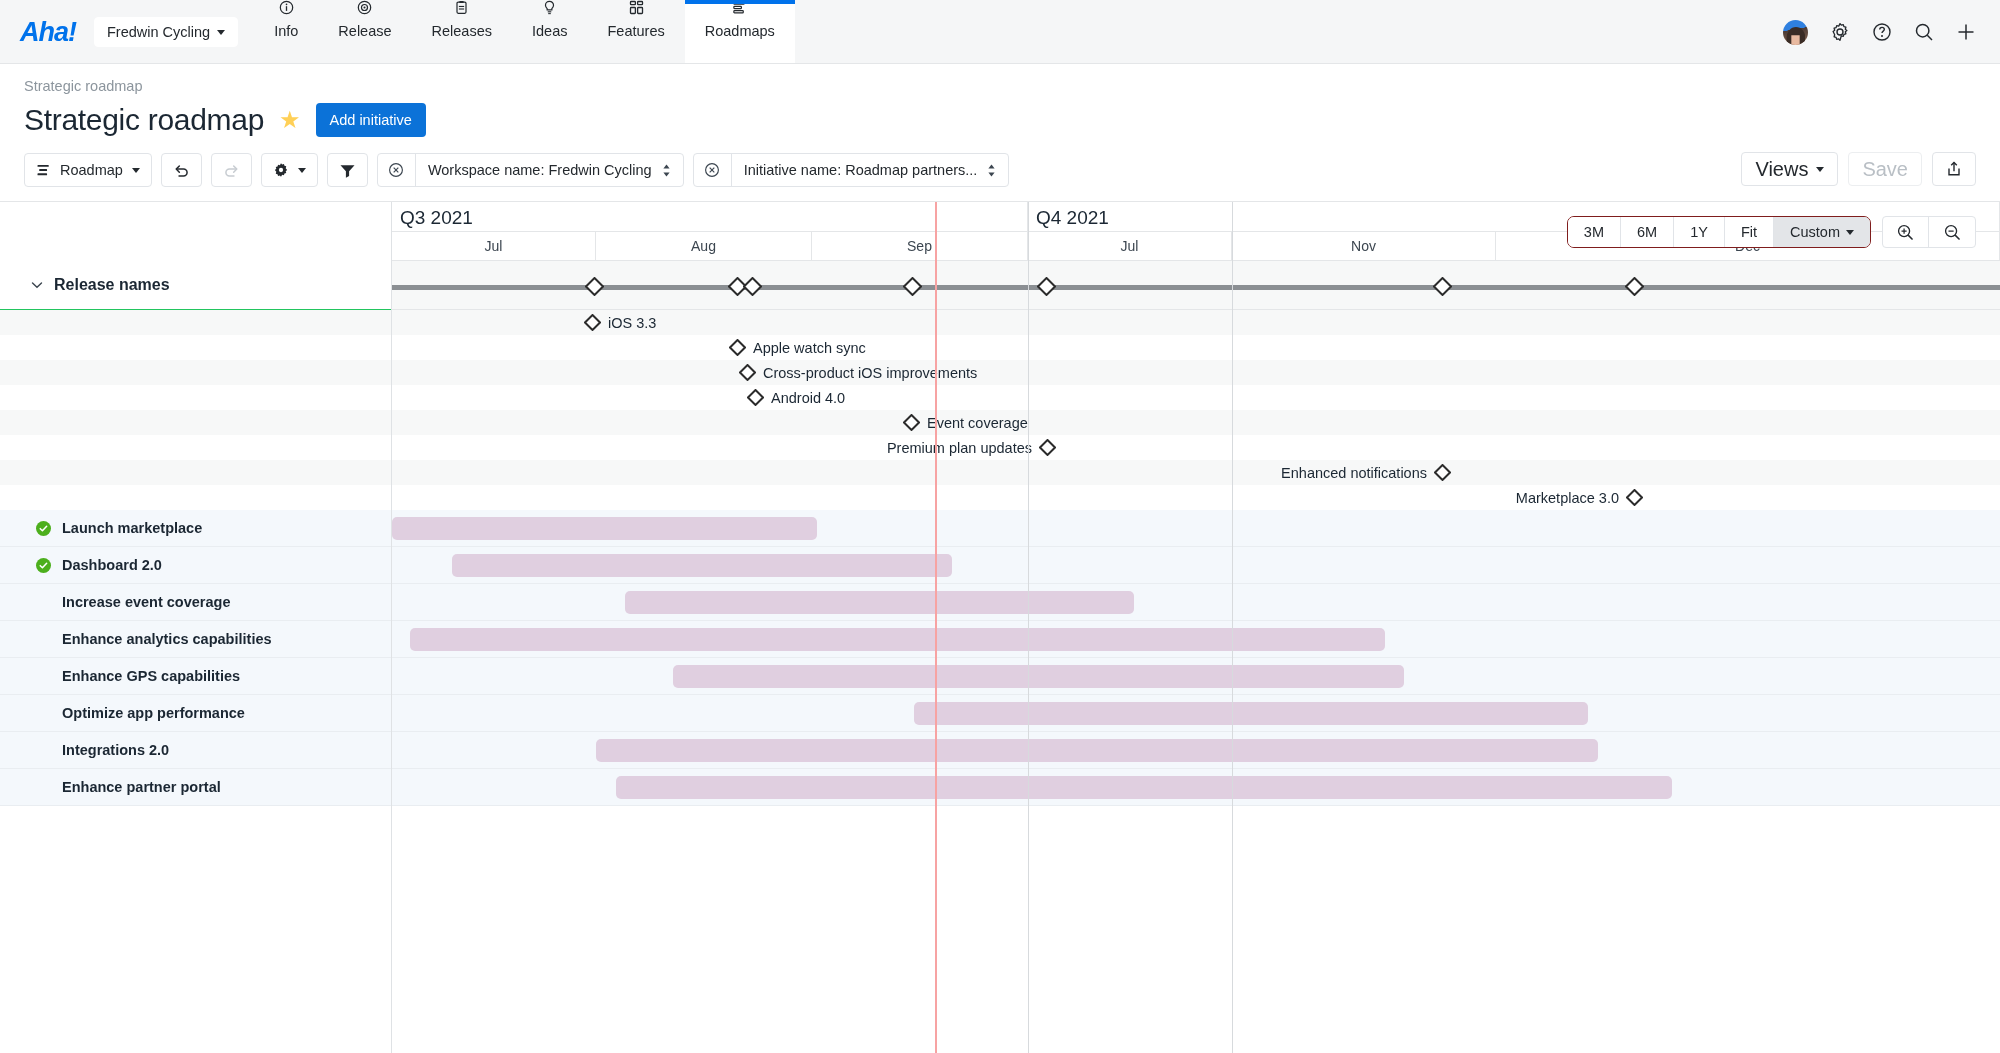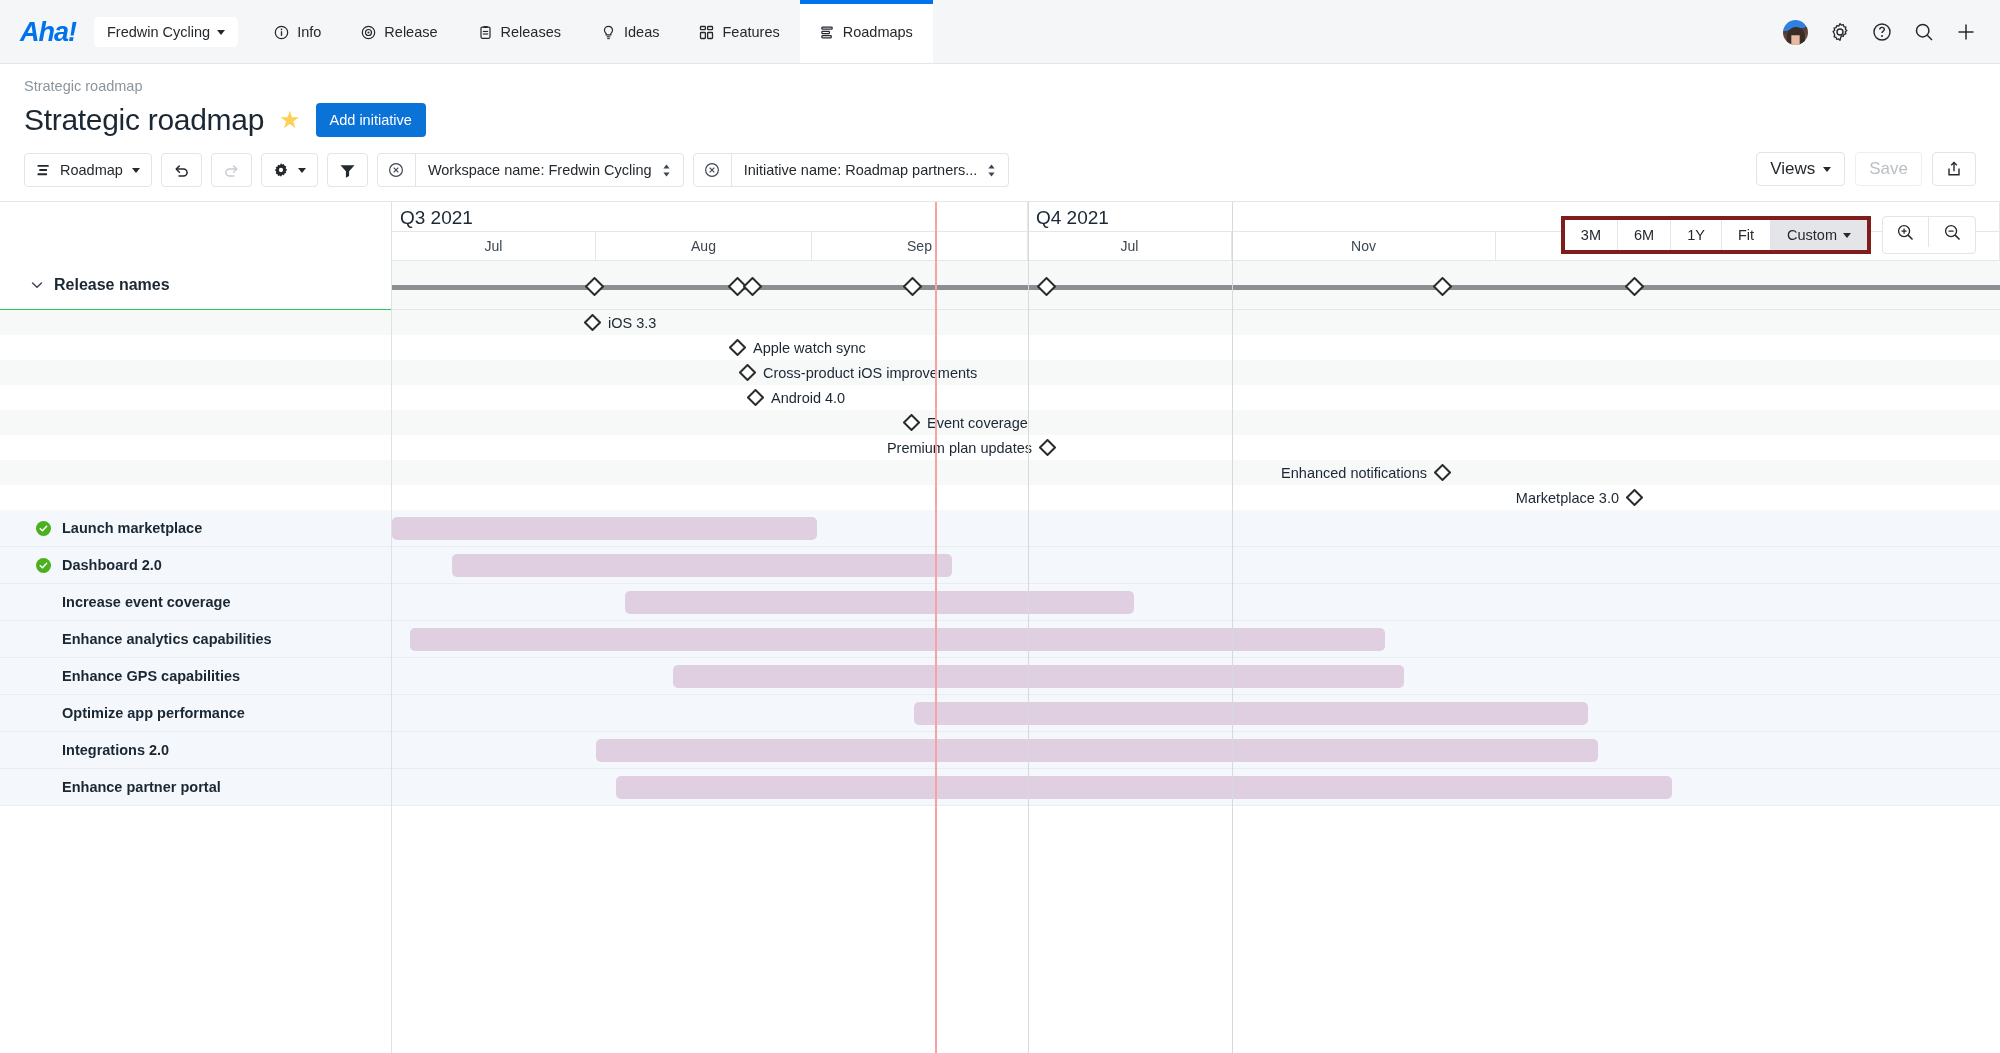--- a/index.html
+++ b/index.html
@@ -33,21 +33,21 @@
     margin-left:4px; border:1px solid #ffffff;
   }
   .caret-dn {
     width:0;height:0;border-left:4.5px solid transparent;
     border-right:4.5px solid transparent;border-top:5px solid #24292e;
   }
   .navtabs { display:flex; align-items:stretch; margin-left:16px; }
   .navtab {
     display:flex; align-items:center; gap:8px;
     padding:0 20px; font-size:14.5px; color:#24292e;
-    position:relative; white-space:nowrap;
+    position:relative; white-space:nowrap;flex-direction:column;
   }
   .navtab.active { background:#ffffff; }
   .navtab.active::before {
     content:""; position:absolute; left:0; right:0; top:0;
     height:4px; background:#0072eb;
   }
   .navtab svg { display:block; }
   .nav-right {
     margin-left:auto; display:flex; align-items:center;
     gap:22px; padding-right:24px;
@@ -76,21 +76,21 @@
   .btn-primary {
     background:#0b72d8; color:#fff; border:none; border-radius:4px;
     font-size:14.5px; padding:9px 14px; font-family:inherit; cursor:pointer;
   }
   .head-right {
     position:absolute; right:24px; top:88px;
     display:flex; align-items:center; gap:10px;
   }
   .btn-o {
     background:#fff; border:1px solid #e1e4e8; border-radius:4px;
-    font-size:17px; color:#24292e; padding:8px 13px;
+    font-size:20px; color:#24292e; padding:8px 13px;
     display:flex; align-items:center; gap:8px; font-family:inherit; cursor:pointer;
     height:34px;
     text-align:right;
   }
   .btn-o.dim { color:#b9bfc5; border-color:#eceef0; cursor:default;}
 
   
   #toolbar {
     display:flex; align-items:center; gap:9px;
     padding: 16px 24px 14px 24px;
@@ -114,21 +114,21 @@
     display:flex;align-items:center;gap:10px;
     padding:0 12px; font-size:14.5px; color:#24292e; white-space:nowrap;
   }
   .updown { display:flex; flex-direction:column; gap:2px; line-height:0; color:#3c4650;}
 
   
   #roadmap { position:relative; border-top:1px solid #e4e6e8; }
   #zoomctl {
     position:absolute; right:24px; top:14px; display:flex; gap:11px; z-index:5;
   }
-  .segbtns { display:flex; border:4px solid #7f1d1d; border-radius:0; overflow:hidden; background:#fff;}
+  .segbtns { display:flex; border:1px solid #7f1d1d; border-radius:7px; overflow:hidden; background:#fff;}
   .segbtn {
     padding:0 16px; height:30px; display:flex; align-items:center; gap:6px;
     font-size:14.5px; color:#24292e; border-right:1px solid #e1e4e8; cursor:pointer;
     background:#fff;
   }
   .segbtn:last-child { border-right:none; }
   .segbtn.sel { background:#e3e5e8; }
   .magbtns { display:flex; border:1px solid #e1e4e8; border-radius:4px; overflow:hidden; background:#fff;}
   .magbtn { width:46px; height:30px; display:flex;align-items:center;justify-content:center;
             border-right:1px solid #e1e4e8; cursor:pointer;}

